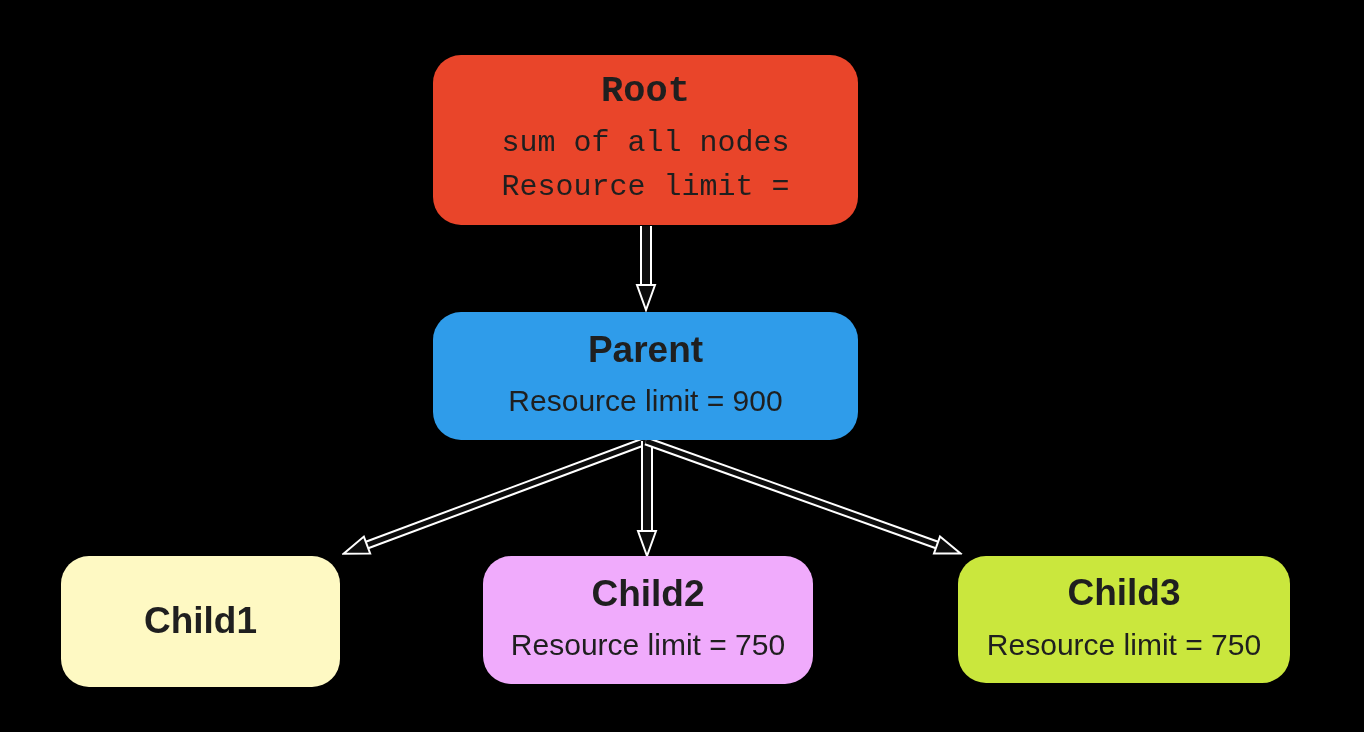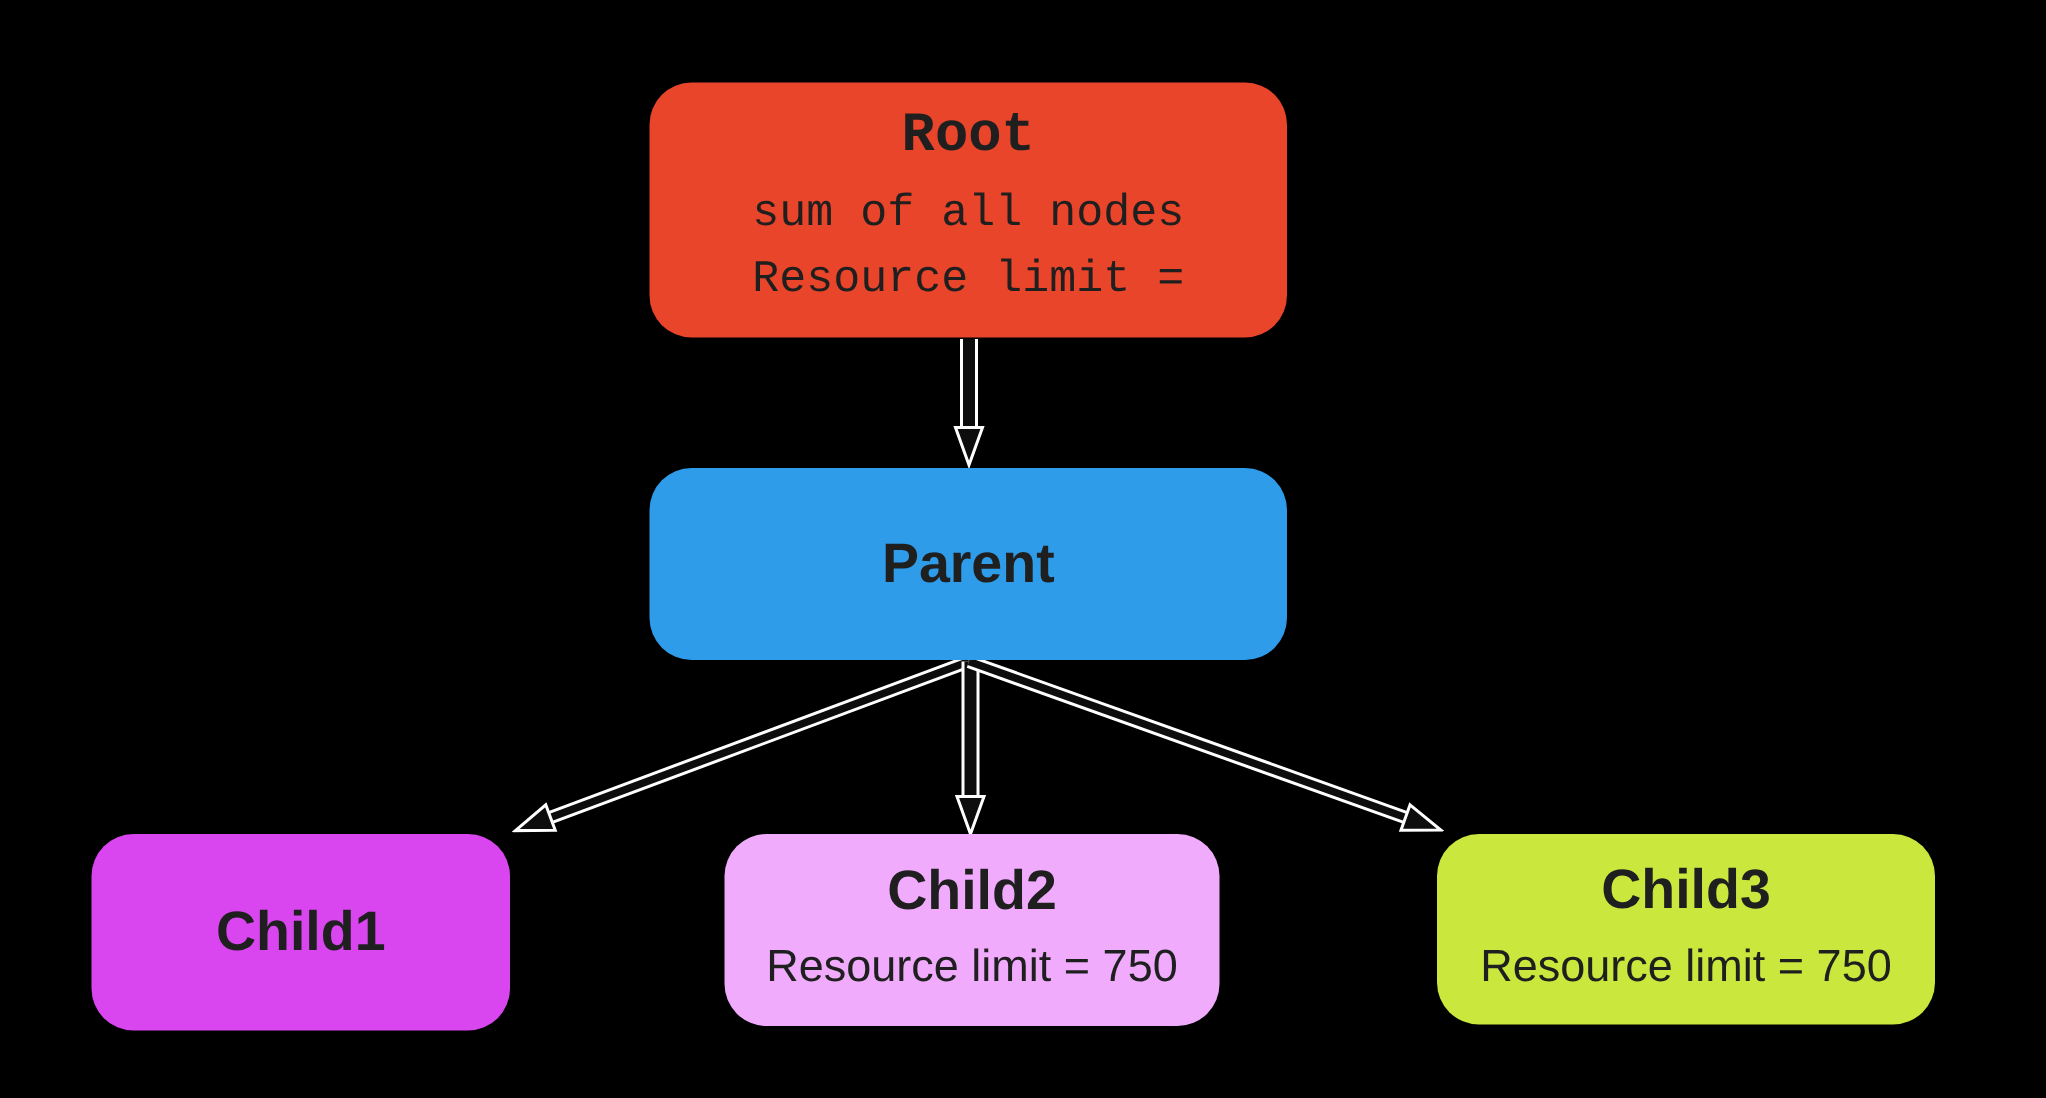--- a/index.html
+++ b/index.html
@@ -84,23 +84,24 @@
   </svg>
 
   <div class="node" id="node-root" style="background-color: rgb(233, 69, 42);">
     <div class="title">Root</div>
     <div class="sub">sum of all nodes</div>
     <div class="sub">Resource limit =</div>
   </div>
 
   <div class="node" id="node-parent" style="background-color: rgb(47, 156, 234); justify-content: center;">
     <div class="title">Parent</div>
+    <div class="sub">Resource limit = 900</div>
   </div>
 
-  <div class="node" id="node-child1" style="background-color: #d946ef;">
+  <div class="node" id="node-child1" style="background-color: #fef9c3;">
     <div class="title">Child1</div>
   </div>
 
   <div class="node" id="node-child2" style="background-color: #f0abfc;">
     <div class="title">Child2</div>
     <div class="sub">Resource limit = 750</div>
   </div>
 
   <div class="node" id="node-child3" style="background-color: rgb(202, 231, 61);">
     <div class="title">Child3</div>

